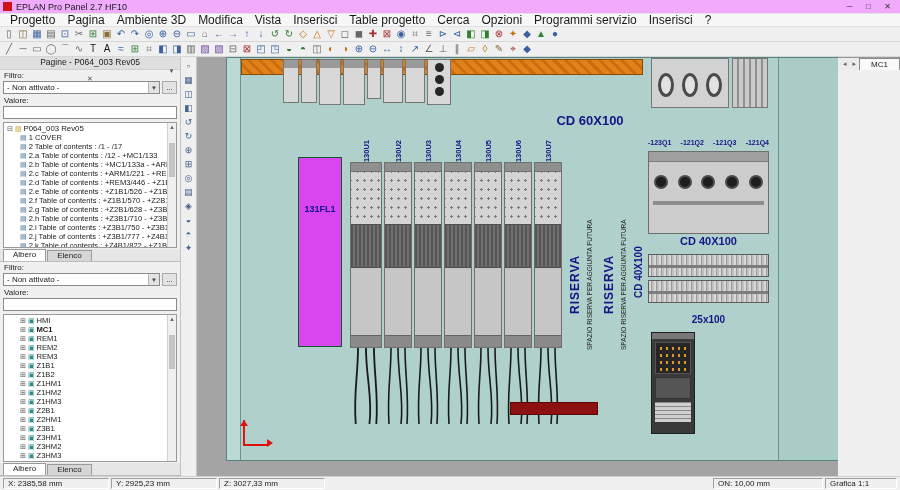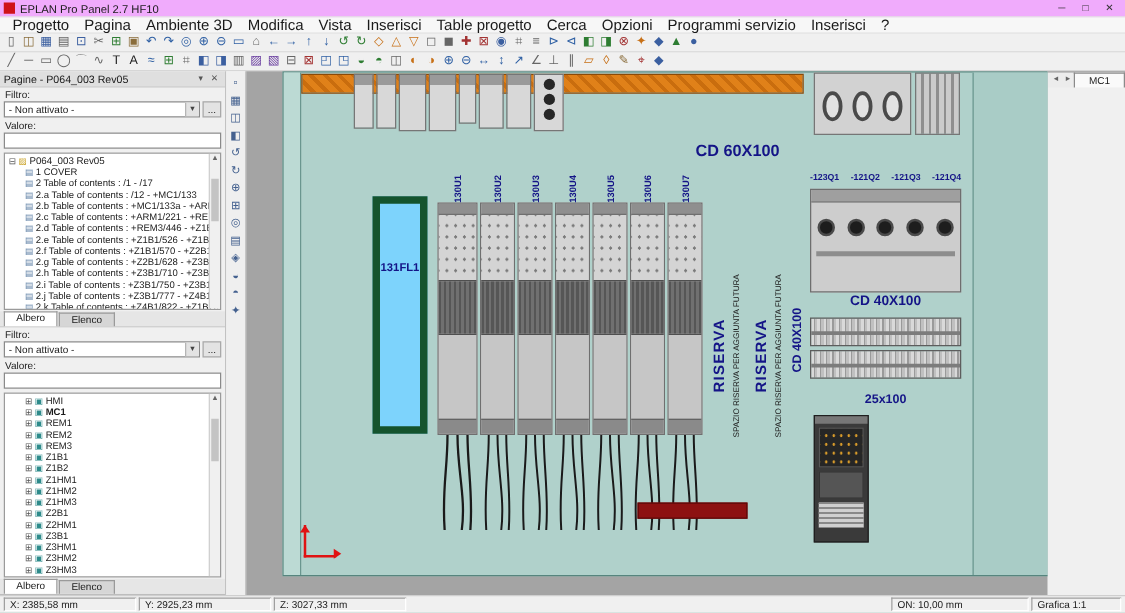--- a/index.html
+++ b/index.html
@@ -20,21 +20,21 @@
   
   .toolbar { height:15px; background:#f0f0f0; border-bottom:1px solid #d6d6d6; display:flex; align-items:center; padding:0 2px; overflow:hidden; }
   .tb-ico { width:14px; height:13px; display:inline-flex; align-items:center; justify-content:center; font-size:10px; line-height:1; flex:0 0 auto; }
 
   
   .main { display:flex; height:419px; }
   .sidebar { width:181px; background:#f0f0f0; border-right:1px solid #c2c2c2; display:flex; flex-direction:column; }
   .panel { display:flex; flex-direction:column; border-bottom:1px solid #bdbdbd; background:#f0f0f0; }
   .pages-panel { height:205px; }
   .env-panel { flex:1; }
-  .p-hdr { height:13px; background:#dfdfdf; display:flex; align-items:center; padding:0 3px; font-size:8.5px; border-bottom:1px solid #cfcfcf; }
+  .p-hdr { height:13px; background:#dfdfdf; display:flex; align-items:center; padding:0 3px; font-size:8.5px; border-bottom:1px solid #cfcfcf;flex-direction:column; }
   .p-hdr .hdr-btn { margin-left:auto; font-size:7px; color:#555; width:11px; text-align:center; }
   .p-hdr .hdr-btn + .hdr-btn { margin-left:0; }
   .p-lbl { font-size:8px; padding:1px 4px 0 4px; color:#222; }
   .combo-row { display:flex; gap:2px; padding:1px 3px; }
   .combo { flex:1; height:13px; border:1px solid #8a8a8a; background:#fff; display:flex; align-items:center; justify-content:space-between; font-size:8px; padding:0 0 0 3px; }
   .combo-arrow { width:11px; height:11px; background:#e3e3e3; border-left:1px solid #b5b5b5; font-size:6px; display:flex; align-items:center; justify-content:center; color:#444; }
   .dots-btn { width:15px; height:13px; border:1px solid #a9a9a9; background:#e3e3e3; font-size:8px; text-align:center; line-height:11px; }
   .tfield { margin:1px 3px; height:13px; border:1px solid #8a8a8a; background:#fff; }
   .tree { flex:1; margin:2px 3px 1px 3px; background:#fff; border:1px solid #9a9a9a; overflow:hidden; position:relative; }
   .tree-inner { padding:1px 0 0 1px; }
@@ -65,21 +65,21 @@
   .duct-top { position:absolute; left:14px; top:1px; width:402px; height:16px; border:1px solid #8a4a08;
               background:repeating-linear-gradient(45deg,#e08119 0 5px,#c96d0e 5px 8px); }
   .navy { color:#141487; font-weight:bold; }
   .vtext { writing-mode:vertical-rl; transform:rotate(180deg); color:#141487; font-weight:bold; text-align:center; }
 
   .topcomps { position:absolute; left:56px; top:1px; height:48px; display:flex; gap:2px; align-items:flex-start; }
   .tc { background:linear-gradient(#9a9a9a 8px,#d8d8d8 8px); border:1px solid #767676; }
   .btnbox { width:24px; height:46px; background:#d8d8d8; border:1px solid #767676; }
   .btn-dot { width:9px; height:9px; border-radius:50%; background:#262626; margin:3px auto 0 auto; }
 
-  .frame131 { position:absolute; left:71px; top:99px; width:44px; height:190px; background:#7dd3fc; border:6px solid #14532d; text-align:center; padding-top:46px; }
+  .frame131 { position:absolute; left:71px; top:99px; width:44px; height:190px; background:#d946ef; border:1px solid #14532d; text-align:center; padding-top:46px; }
 
   .drives { position:absolute; left:123px; top:72px; width:214px; height:300px; display:flex; gap:2px; }
   .drive { flex:0 0 28px; display:flex; flex-direction:column; }
   .drive:first-child { flex-basis:32px; }
   .drv-lbl { height:32px; display:flex; align-items:flex-end; justify-content:center; }
   .drv-lbl span { writing-mode:vertical-rl; transform:rotate(180deg); font-size:7.5px; font-weight:bold; color:#141487; }
   .drv-body { height:186px; background:#cfcfcf; border:1px solid #6f6f6f; display:flex; flex-direction:column; }
   .ds1 { height:9px; background:#8f8f8f; border-bottom:1px solid #6f6f6f; }
   .ds2 { flex:0 0 52px; background:#d4d4d4; background-image:radial-gradient(#7a7a7a 1px, transparent 1.1px); background-size:7px 9px; background-position:3px 4px; }
   .ds3 { flex:0 0 44px; background:repeating-linear-gradient(90deg,#565656 0 2px,#707070 2px 4px); border-top:1px solid #4f4f4f; border-bottom:1px solid #4f4f4f; }

